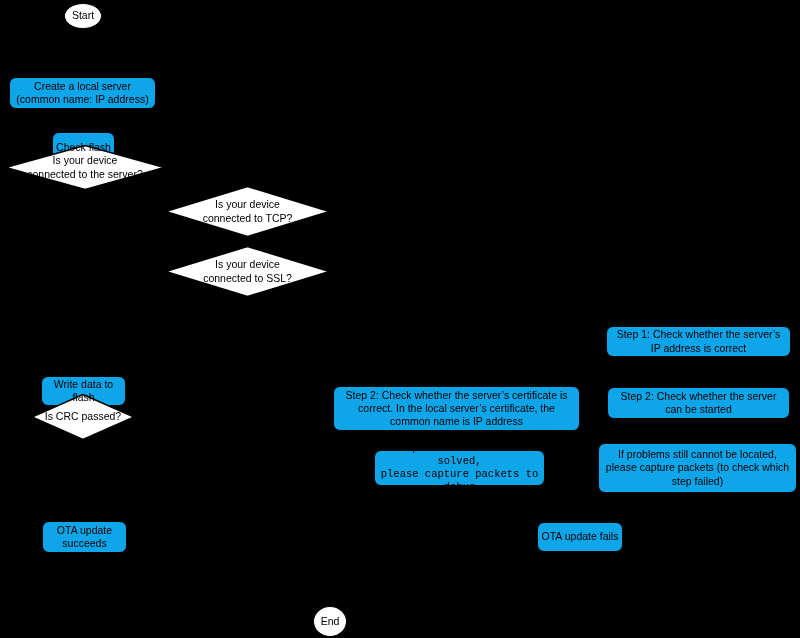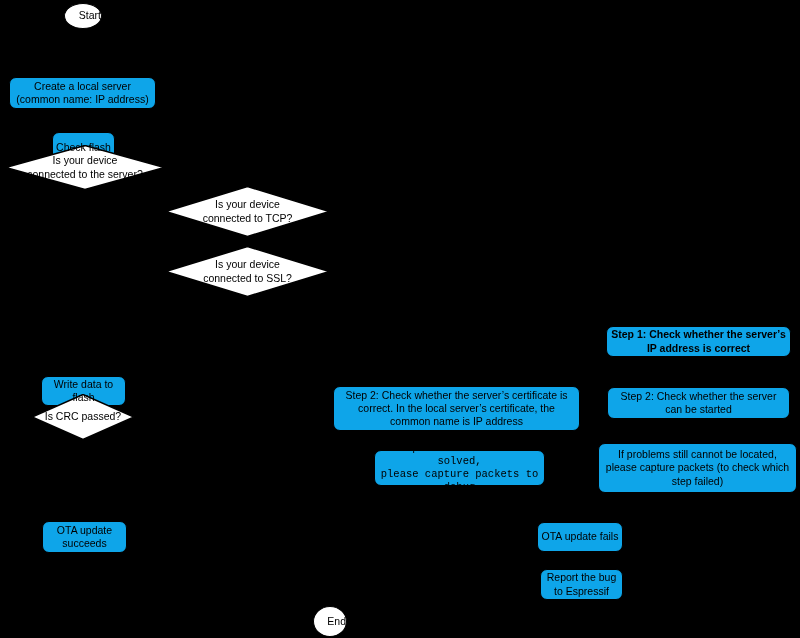--- a/index.html
+++ b/index.html
@@ -36,21 +36,20 @@
     background: #0ea5e9;
     border: 1.5px solid #000000;
     border-radius: 7px;
     padding: 1px 2px;
     margin-top: 36px;
   }
   .terminator {
     background: #ffffff;
     border: 1.5px solid #000000;
     border-radius: 50%;
-    text-align: right;
   }
   .diamond { background: transparent; justify-content: flex-end; }
   .diamond svg {
     position: absolute;
     left: 0; top: 0;
     width: 100%; height: 100%;
     z-index: 1;
   }
   .diamond polygon {
     fill: #ffffff;
@@ -65,21 +64,21 @@
   #n-dserver  { left: 4px;   top: 145px; width: 162px; height: 45px; }
   #n-dtcp     { left: 164px; top: 186px; width: 167px; height: 51px; }
   #n-dssl     { left: 164px; top: 246px; width: 167px; height: 51px; }
   #n-retrieve { left: 40px;  top: 283px; width: 86px;  height: 31px; }
   #n-write    { left: 41px;  top: 340px; width: 85px;  height: 30px; }
   #n-dcrc     { left: 31px;  top: 394px; width: 104px; height: 46px; }
   #n-otasucc  { left: 42px;  top: 485px; width: 85px;  height: 32px; }
   #n-sslstep1 { left: 323px; top: 281px; width: 267px; height: 60px; }
   #n-sslstep2 { left: 333px; top: 350px; width: 247px; height: 45px; }
   #n-sslcap   { left: 374px; top: 414px; width: 171px; height: 36px; font-family: Liberation Mono, monospace; }
-  #n-tcpstep1 { left: 606px; top: 290px; width: 185px; height: 31px; font-weight: bold; }
+  #n-tcpstep1 { left: 606px; top: 290px; width: 185px; height: 31px; }
   #n-tcpstep2 { left: 607px; top: 351px; width: 183px; height: 32px; }
   #n-tcpcap   { left: 598px; top: 407px; width: 199px; height: 50px; }
   #n-otafail  { left: 537px; top: 486px; width: 86px;  height: 30px; }
   #n-report   { left: 540px; top: 533px; width: 83px;  height: 31px; }
   #n-end      { left: 313px; top: 606px; width: 34px;  height: 31px; }
 </style>
 </head>
 <body>
 
 <div class="canvas">
@@ -164,22 +163,18 @@
   <div class="node box" id="n-otafail">
     <span class="label">OTA update fails</span>
   </div>
 
   <div class="node box" id="n-tcpcap">
     <span class="label">If problems still cannot be located,
 please capture packets (to check which
 step failed)</span>
   </div>
 
-  <div class="node box" id="n-report">
-    <span class="label">Report the bug
-to Espressif</span>
-  </div>
 
   <div class="node terminator" id="n-end">
     <span class="label">End</span>
   </div>
 
 </div>
 
 </body></html>

